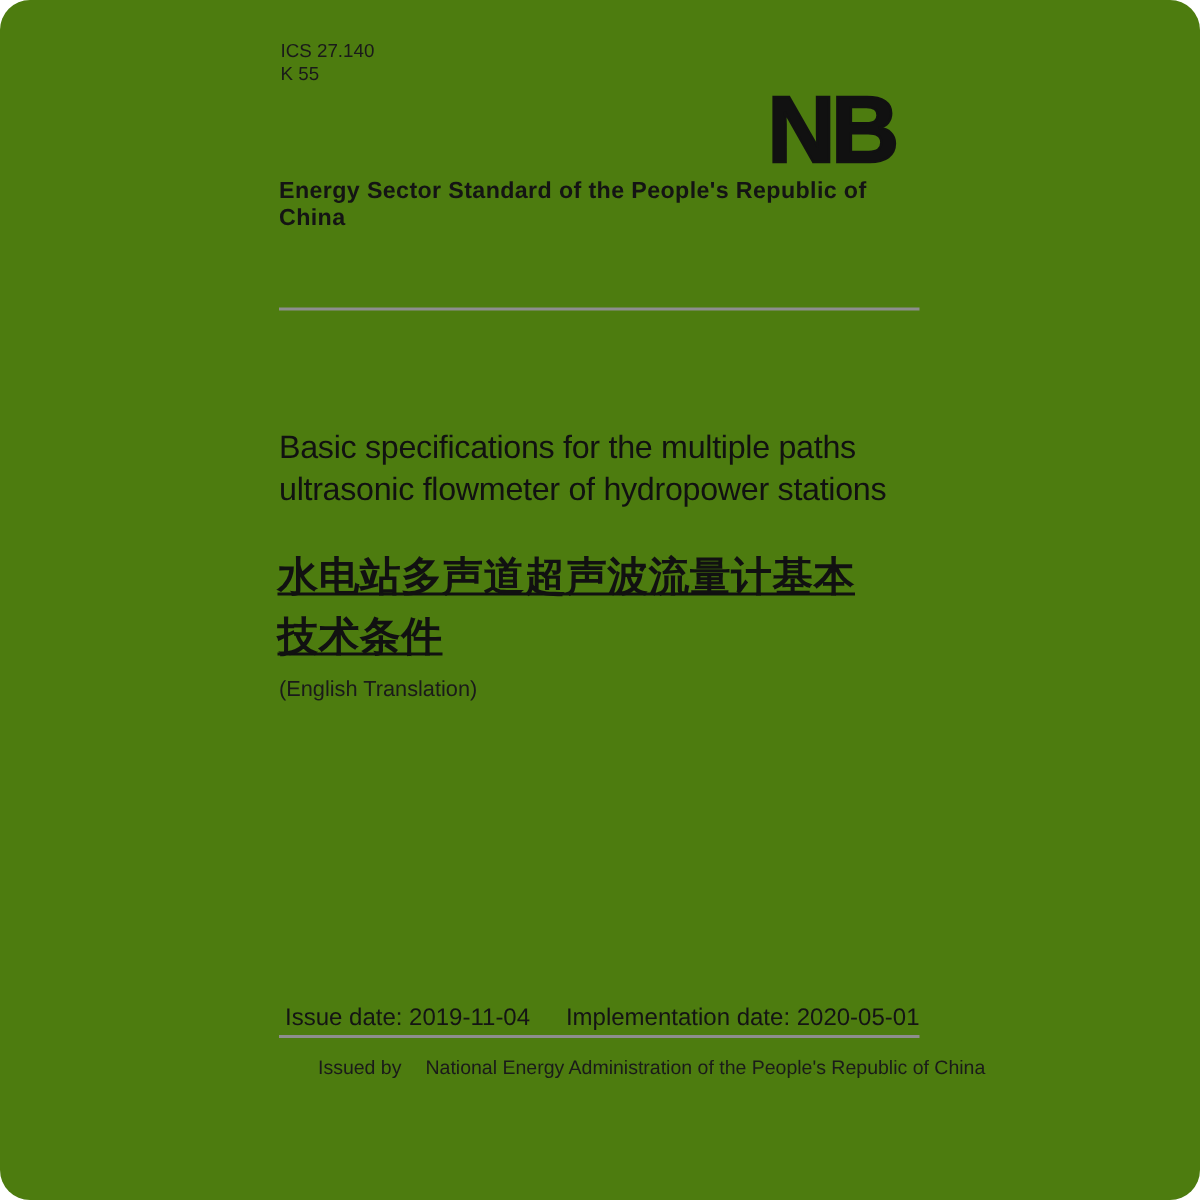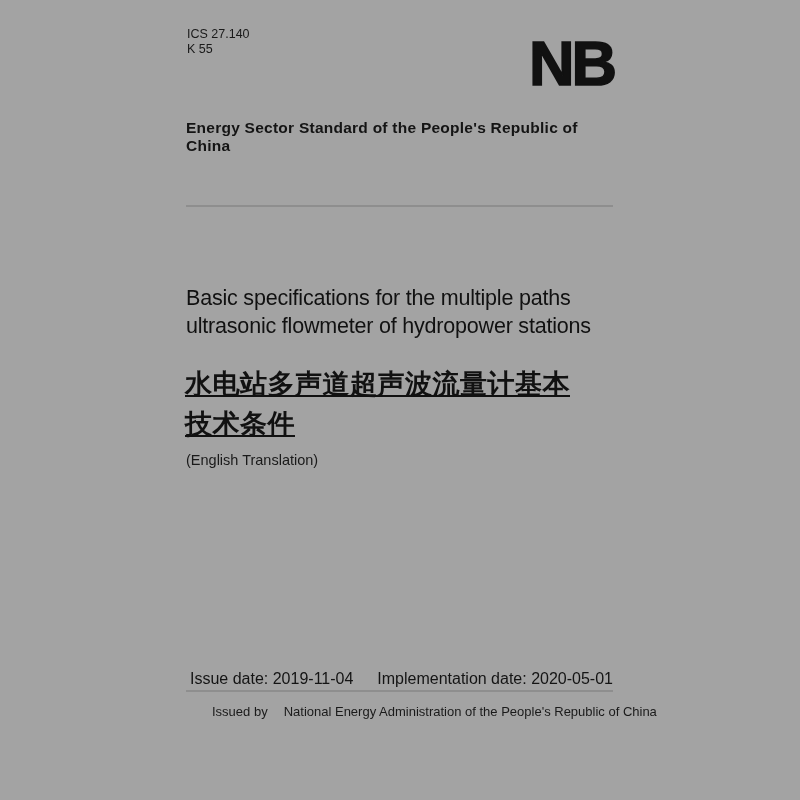--- a/index.html
+++ b/index.html
@@ -1,46 +1,47 @@
 <!DOCTYPE html>
 <html><head>
 <meta charset="utf-8">
 <style>
   * { margin: 0; padding: 0; box-sizing: border-box; }
   html, body { background: #ffffff; }
   .page {
     position: relative;
     width: 800px;
     height: 800px;
-    background: #a3a3a3;
+    background: #4d7c0f;
     font-family: "Liberation Sans", "DejaVu Sans", sans-serif;
     color: #1a1a1a;
     overflow: hidden;
+    border-radius: 20px;
   }
   .ics-block {
     position: absolute;
     left: 187px;
     top: 27px;
     font-size: 12.5px;
     line-height: 15px;
     font-weight: 400;
     color: #1a1a1a;
   }
   .nb-logo {
     position: absolute;
     left: 494px;
-    top: 32px;
+    top: 56px;
     width: 120px;
     font-size: 63px;
     line-height: 63px;
     font-weight: 900;
     letter-spacing: -3px;
     color: #111111;
     -webkit-text-stroke: 1.6px #111111;
-    text-align: right;
+    text-align: center;
   }
   .std-of-prc {
     position: absolute;
     left: 186px;
     top: 119px;
     width: 430px;
     font-size: 15.5px;
     font-weight: 700;
     letter-spacing: 0.25px;
     color: #141414;

